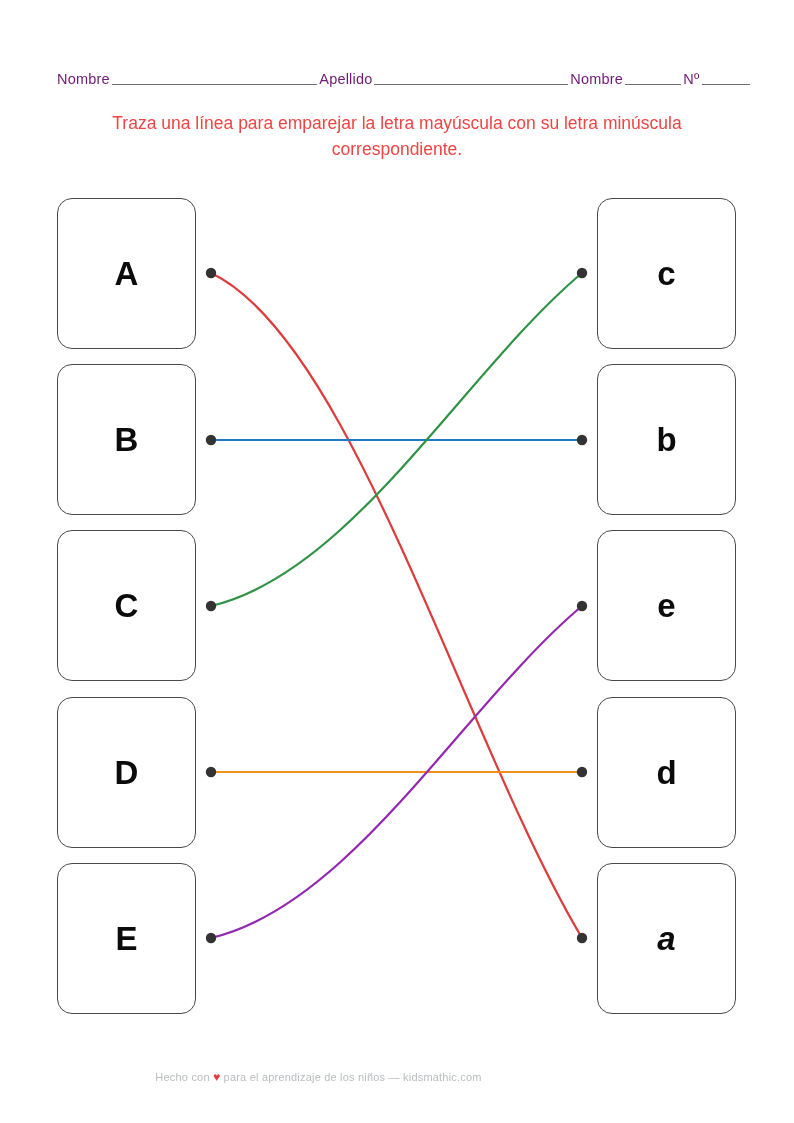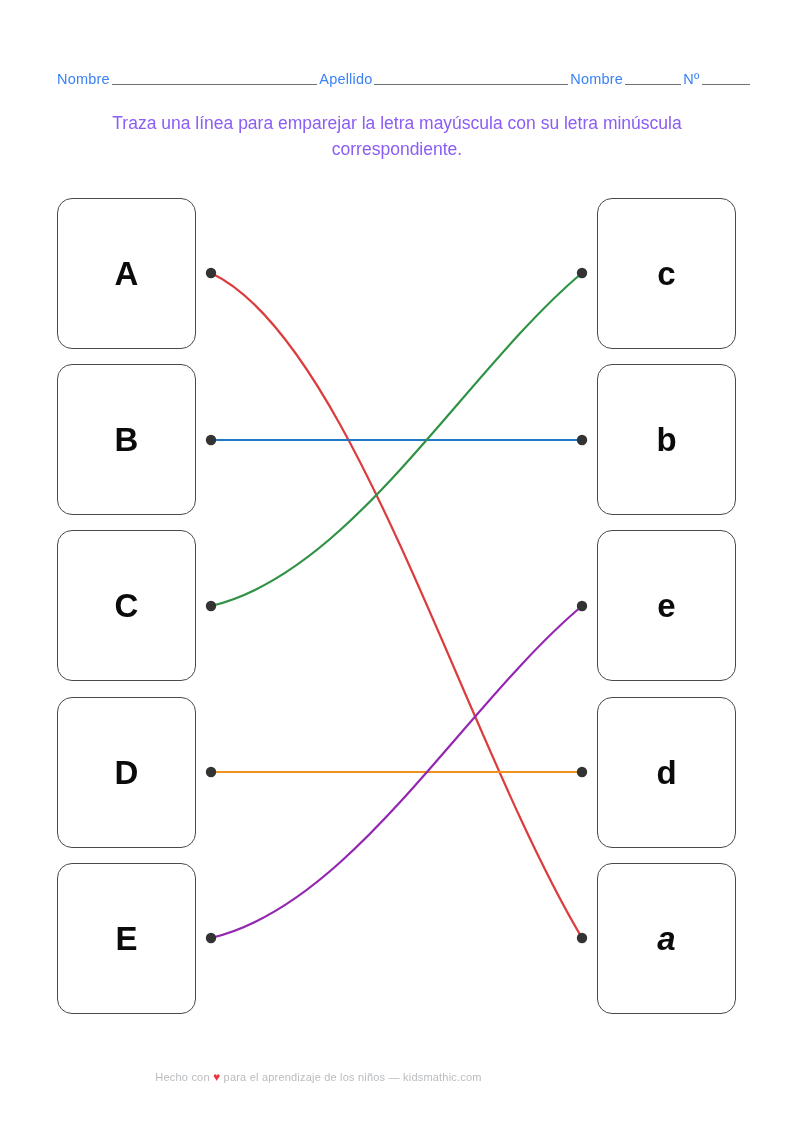--- a/index.html
+++ b/index.html
@@ -18,21 +18,21 @@
   
   .header-row {
     position: absolute;
     left: 57px;
     top: 62px;
     width: 695px;
     height: 26px;
     display: flex;
     align-items: flex-end;
     font-size: 14.5px;
-    color: #3b82f6;
+    color: #701a75;
     letter-spacing: 0.2px;
     white-space: nowrap;
   }
   .hdr-label { line-height: 1; padding-bottom: 2px; }
   .hdr-rule {
     border-bottom: 1px solid #6d7276;
     height: 1px;
     margin: 0 2px 3px 2px;
   }
   .rule-nombre  { width: 212px; }
@@ -42,21 +42,21 @@
 
   
   .instruction {
     position: absolute;
     left: 97px;
     top: 110px;
     width: 600px;
     text-align: center;
     font-size: 17.5px;
     line-height: 1.5;
-    color: #8b5cf6;
+    color: #ef4444;
   }
 
   
   .match-area {
     position: absolute;
     left: 0;
     top: 0;
     width: 794px;
     height: 1123px;
   }

